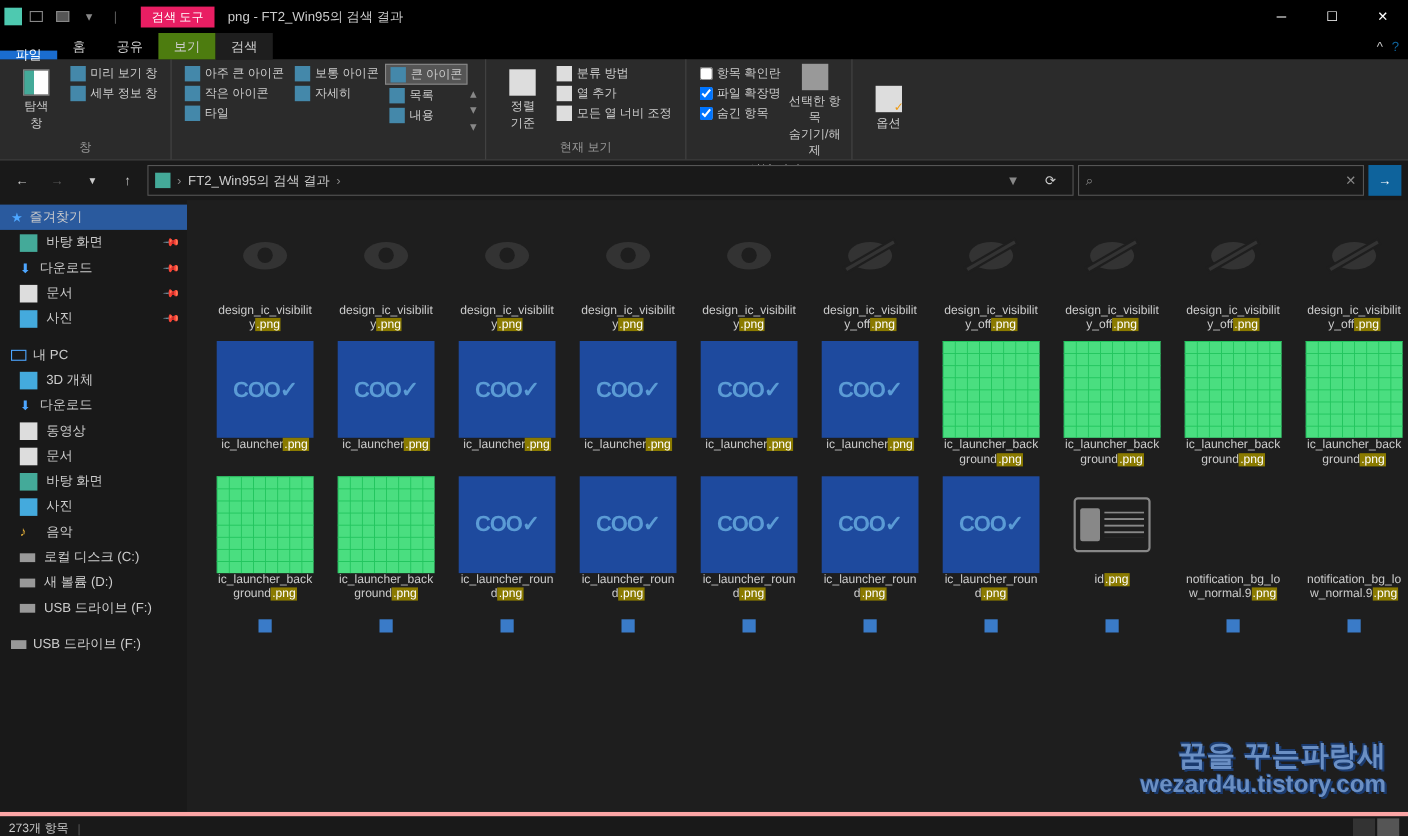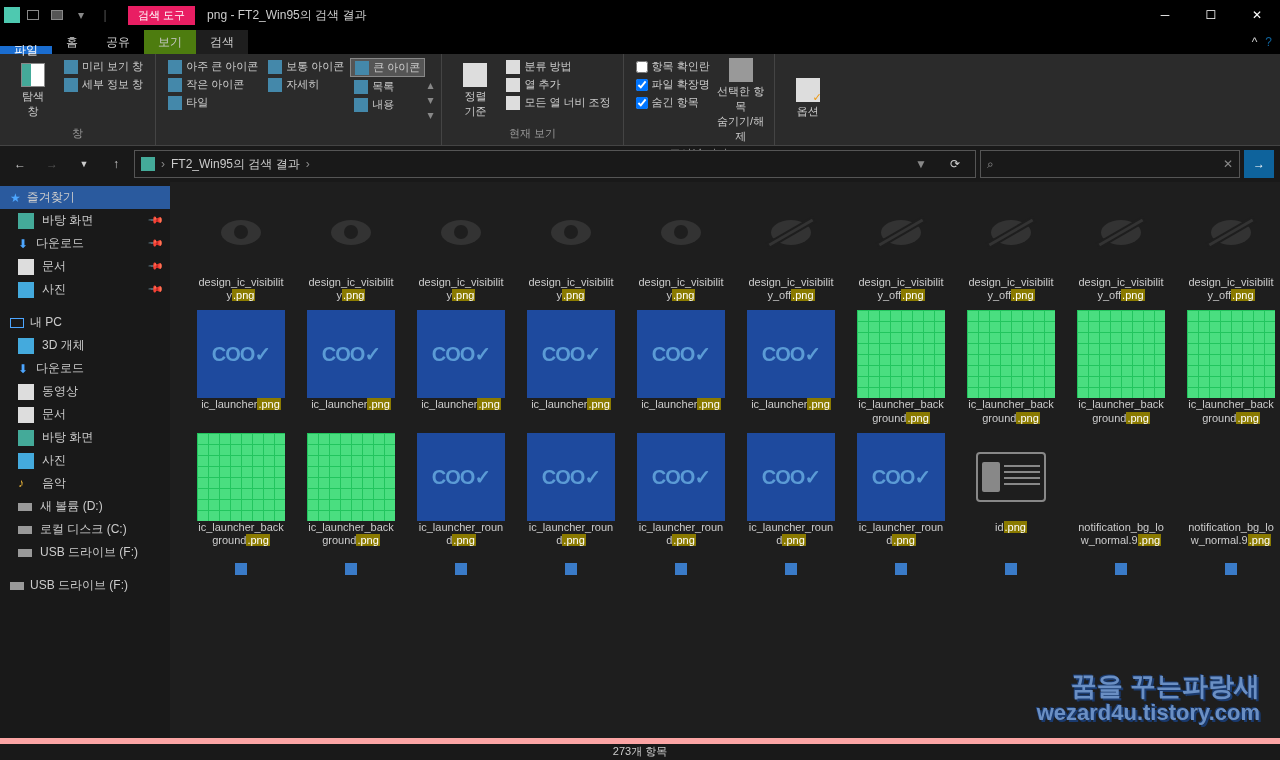--- a/index.html
+++ b/index.html
@@ -74,21 +74,21 @@
 .th-launcher { width: 88px; height: 88px; background: #1e4a9e; display:flex; align-items:center; justify-content:center; color:#5b9bd5; font-weight:bold; font-size:20px; }
 .th-launcher::after { content:'COO✓'; letter-spacing:-1px; }
 .th-bg { width: 88px; height: 88px; background: #4ade80; background-image: linear-gradient(#22c55e 1px, transparent 1px), linear-gradient(90deg, #22c55e 1px, transparent 1px); background-size: 11px 11px; }
 .th-id { width: 70px; height: 50px; border: 2px solid #888; border-radius: 4px; display:flex; align-items:center; padding:4px; gap:4px;}
 .th-id::before { content:''; width:18px; height:30px; background:#888; border-radius:2px;}
 .th-id::after { content:''; flex:1; height:24px; background:linear-gradient(#888 2px, transparent 2px) 0 0/100% 6px;}
 .th-blank { width:60px; height:50px; }
 .th-small { width:12px; height:12px; background:#3a7bc8; }
 
 
-.statusbar { height: 22px; background: #191919; display: flex; align-items: center; padding: 0 8px; font-size: 11px; border-top: 6px solid #fca5a5; flex-direction: column; }
+.statusbar { height: 22px; background: #191919; display: flex; align-items: flex-end; padding: 0 8px; font-size: 11px; border-top: 4px solid #fca5a5; }
 .statusbar-right { margin-left: auto; display: flex; gap: 2px; }
 .view-btn { width: 20px; height: 16px; background: #333; }
 
 
 .watermark { position: absolute; bottom: 35px; right: 20px; font-size: 26px; font-weight: bold; color: #6a8fc4; text-shadow: 2px 2px 0 #1a3a6e, -1px -1px 0 #1a3a6e; pointer-events: none; text-align: right; line-height: 1.1; }
 .watermark .line2 { font-size: 22px; }
 .i-monitor { width:14px; height:10px; border:1px solid #4da6ff; display:inline-block; }
 .i-drive { width:14px; height:8px; background:#999; display:inline-block; }
 .i-star { color:#4da6ff; }
 .i-down { color:#4da6ff; }
@@ -338,25 +338,25 @@
     <div class="side-item">
         <span class="ico" style="background:#4ad"></span>
         <span>사진</span>
       </div>
     <div class="side-item">
         <span class="ico" style="color:#e8b339">♪</span>
         <span>음악</span>
       </div>
     <div class="side-item">
         <span class="i-drive"></span>
+        <span>로컬 디스크 (C:)</span>
+      </div>
+    <div class="side-item">
+        <span class="i-drive"></span>
         <span>새 볼륨 (D:)</span>
-      </div>
-    <div class="side-item">
-        <span class="i-drive"></span>
-        <span>로컬 디스크 (C:)</span>
       </div>
     <div class="side-item">
         <span class="i-drive"></span>
         <span>USB 드라이브 (F:)</span>
       </div>
     <div class="side-sep"></div>
     <div class="side-header side-item" style="padding-left:10px">
         <span class="i-drive"></span>
         <span>USB 드라이브 (F:)</span>
       </div>

